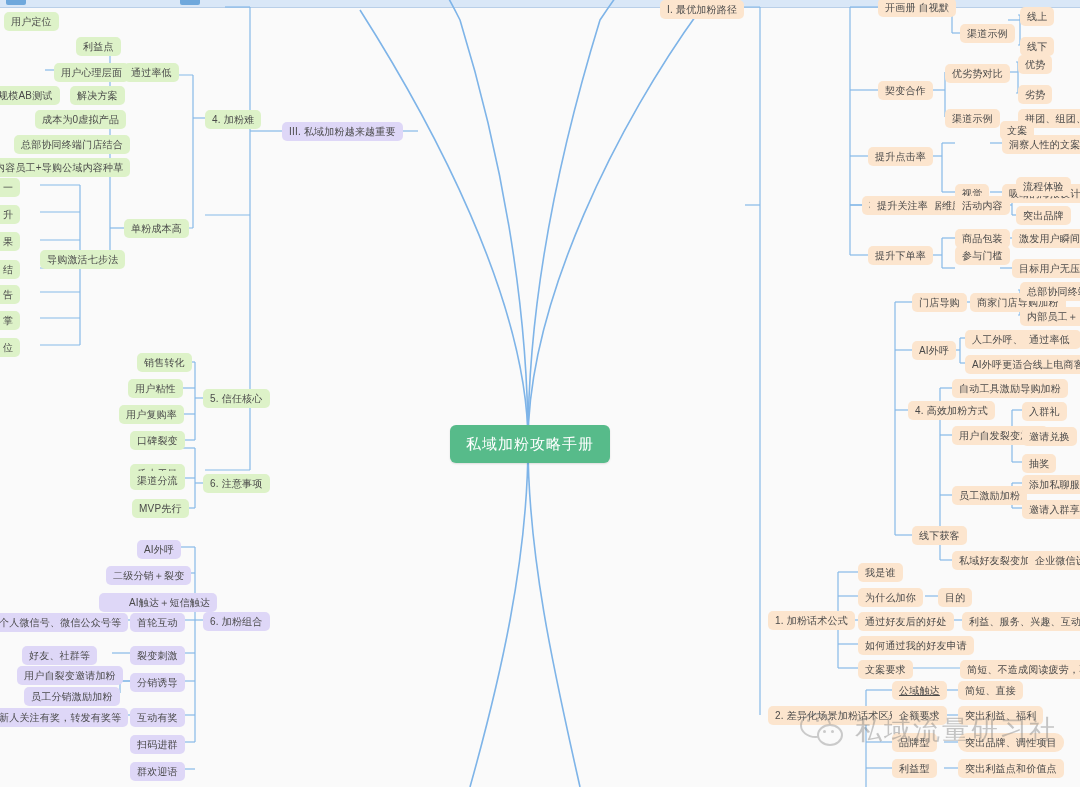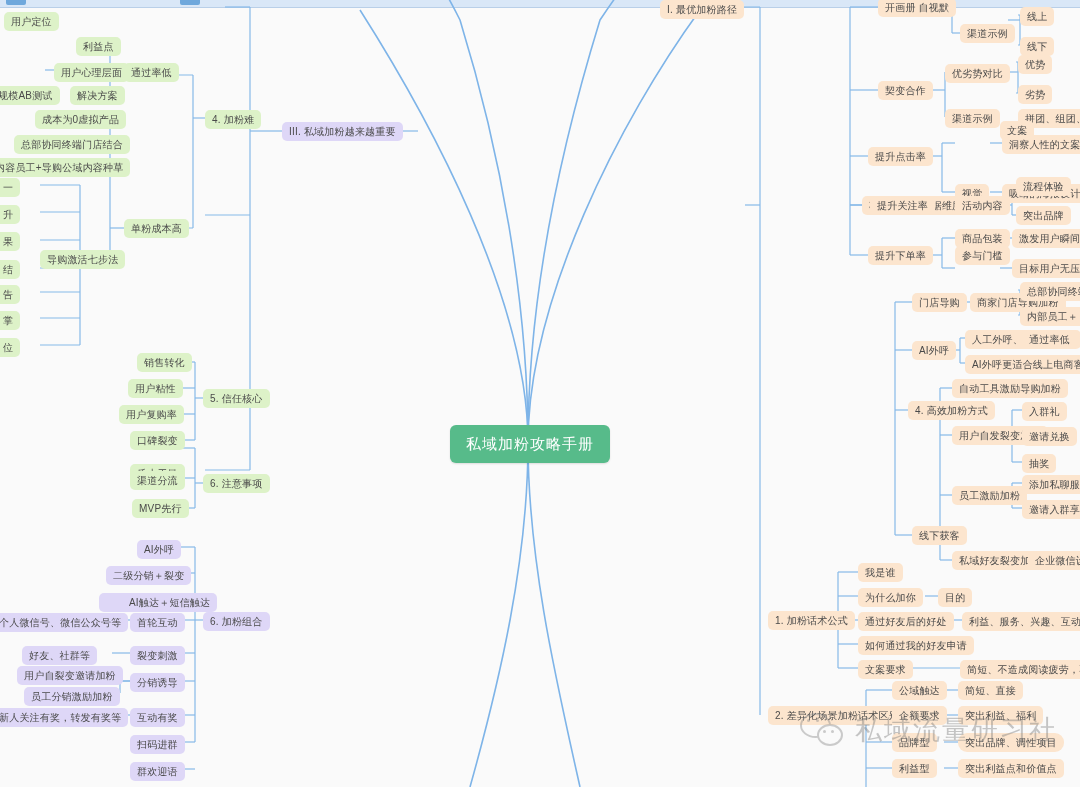--- a/index.html
+++ b/index.html
@@ -372,21 +372,21 @@
   <div class="node orange" style="left:858px;top:563px;">我是谁</div>
   <div class="node orange" style="left:858px;top:588px;">为什么加你</div>
   <div class="node orange" style="left:938px;top:588px;">目的</div>
   <div class="node orange" style="left:858px;top:612px;">通过好友后的好处</div>
   <div class="node orange" style="left:962px;top:612px;">利益、服务、兴趣、互动</div>
   <div class="node orange" style="left:858px;top:636px;">如何通过我的好友申请</div>
   <div class="node orange" style="left:858px;top:660px;">文案要求</div>
   <div class="node orange" style="left:960px;top:660px;">简短、不造成阅读疲劳，不造成过度打扰</div>
 
   <div class="node orange" style="left:768px;top:706px;">2. 差异化场景加粉话术区别</div>
-  <div class="node orange" style="left:892px;top:681px;">公域触达</div>
+  <div class="node orange" style="left:892px;top:681px;text-decoration:underline;">公域触达</div>
   <div class="node orange" style="left:958px;top:681px;">简短、直接</div>
   <div class="node orange" style="left:892px;top:706px;">企额要求</div>
   <div class="node orange" style="left:958px;top:706px;">突出利益、福利</div>
   <div class="node orange" style="left:892px;top:733px;">品牌型</div>
   <div class="node orange" style="left:958px;top:733px;border-radius:9px;">突出品牌、调性项目</div>
   <div class="node orange" style="left:892px;top:759px;">利益型</div>
   <div class="node orange" style="left:958px;top:759px;">突出利益点和价值点</div>
 
   <div class="watermark">
     <div class="wmlogo">

